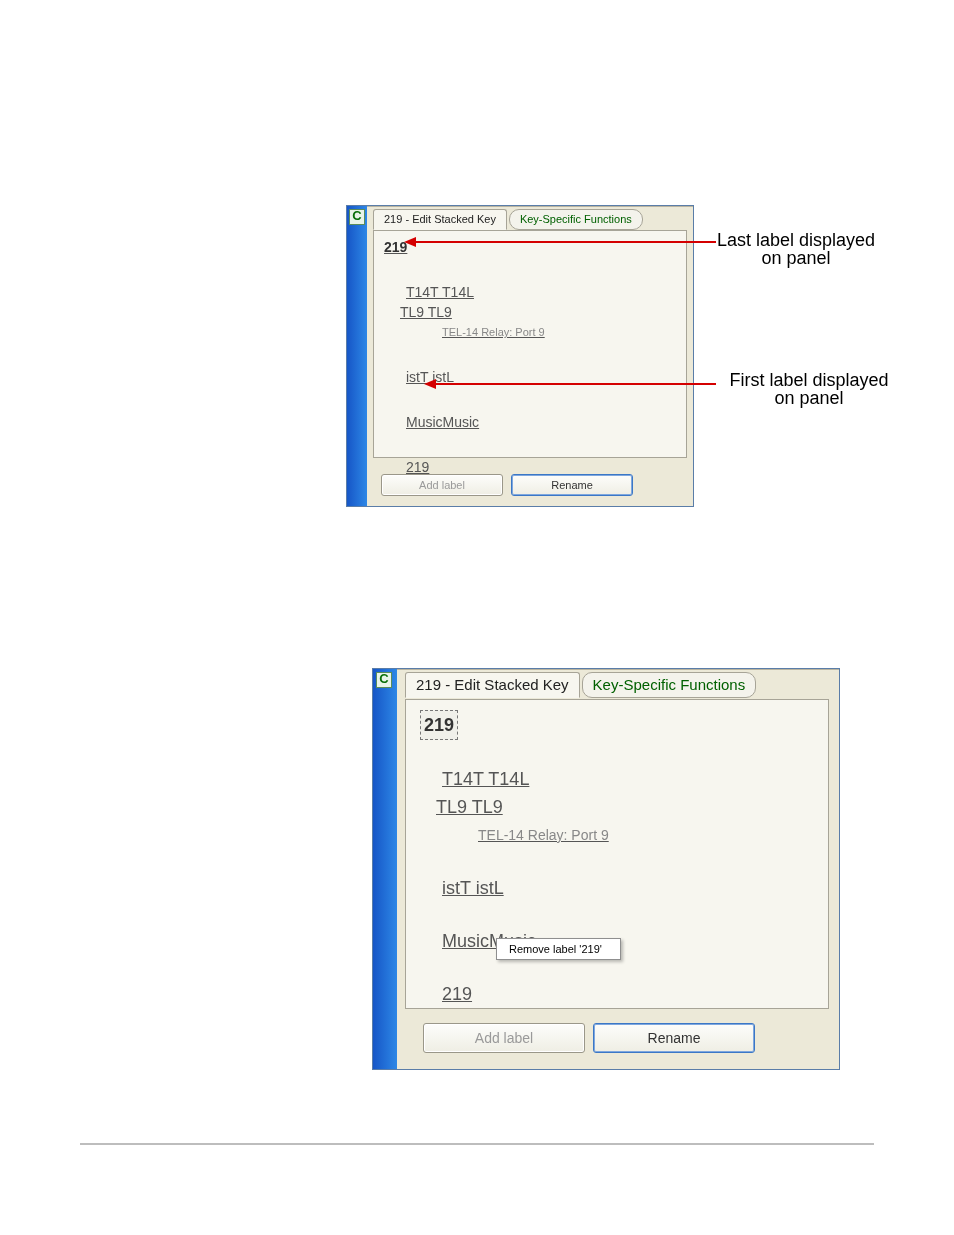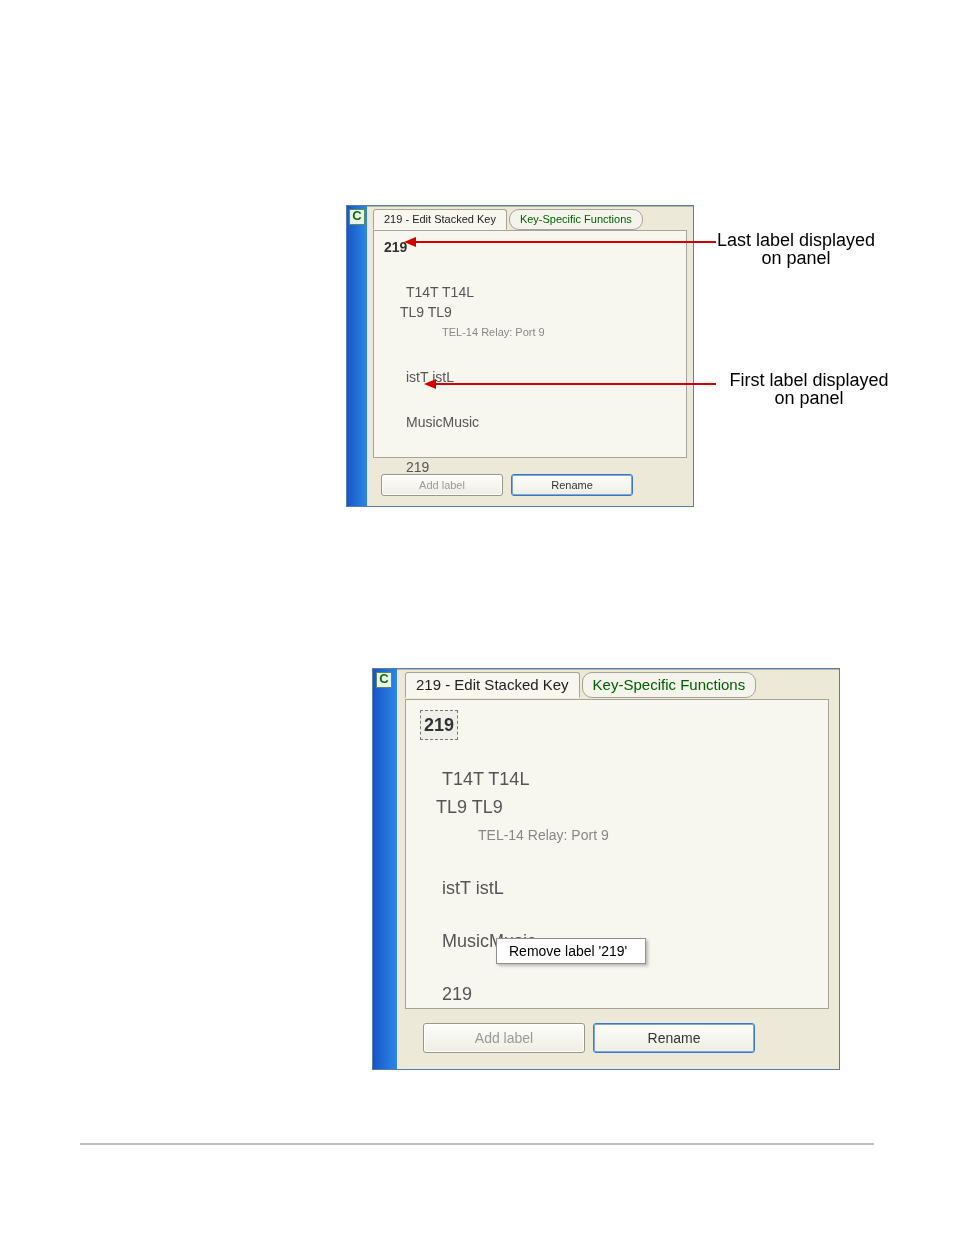--- a/index.html
+++ b/index.html
@@ -89,20 +89,21 @@
     background: #f7f6ef;
     border: 1px solid #a7a497;
   }
   .panel.small { left: 26px; top: 24px; right: 6px; bottom: 48px; }
   .panel.big   { left: 32px; top: 30px; right: 10px; bottom: 60px; }
 
   .tree {
     position: absolute;
     font-family: "Tahoma", Arial, sans-serif;
     color: #555;
+    text-decoration: underline;
   }
   .tree.small { left: 10px; top: 6px; font-size: 14px; line-height: 20px; }
   .tree.big   { left: 14px; top: 10px; font-size: 18px; line-height: 28px; }
 
   .tree .l0 { margin-left: 0;   }
   .tree .l1 { margin-left: 22px; margin-top: 25px; }
   .tree .l2 { margin-left: 16px; }
   .tree .l3 { margin-left: 58px; font-size: 11px; color: #888; }
   .tree.big .l3 { font-size: 14px; }
 
@@ -136,21 +137,21 @@
   .btn.small { font-size: 11px; padding: 4px 0; width: 120px; }
   .btn.big   { font-size: 14px; padding: 6px 0; width: 160px; }
   .btn.disabled { color: #9a9a9a; }
   .btn.focus { border-color: #3b77c6; box-shadow: 0 0 0 1px #7ea7de inset; }
 
   .ctx-menu {
     position: absolute;
     border: 1px solid #8f8f8f;
     background: #ffffff;
     box-shadow: 2px 2px 3px rgba(0,0,0,0.25);
-    font-size: 14px;
+    font-size: 11px;
     color: #000;
     padding: 4px 18px 4px 12px;
     white-space: nowrap;
   }
 
   
   .callout {
     position: absolute;
     font-family: Arial, sans-serif;
     font-size: 18px;

